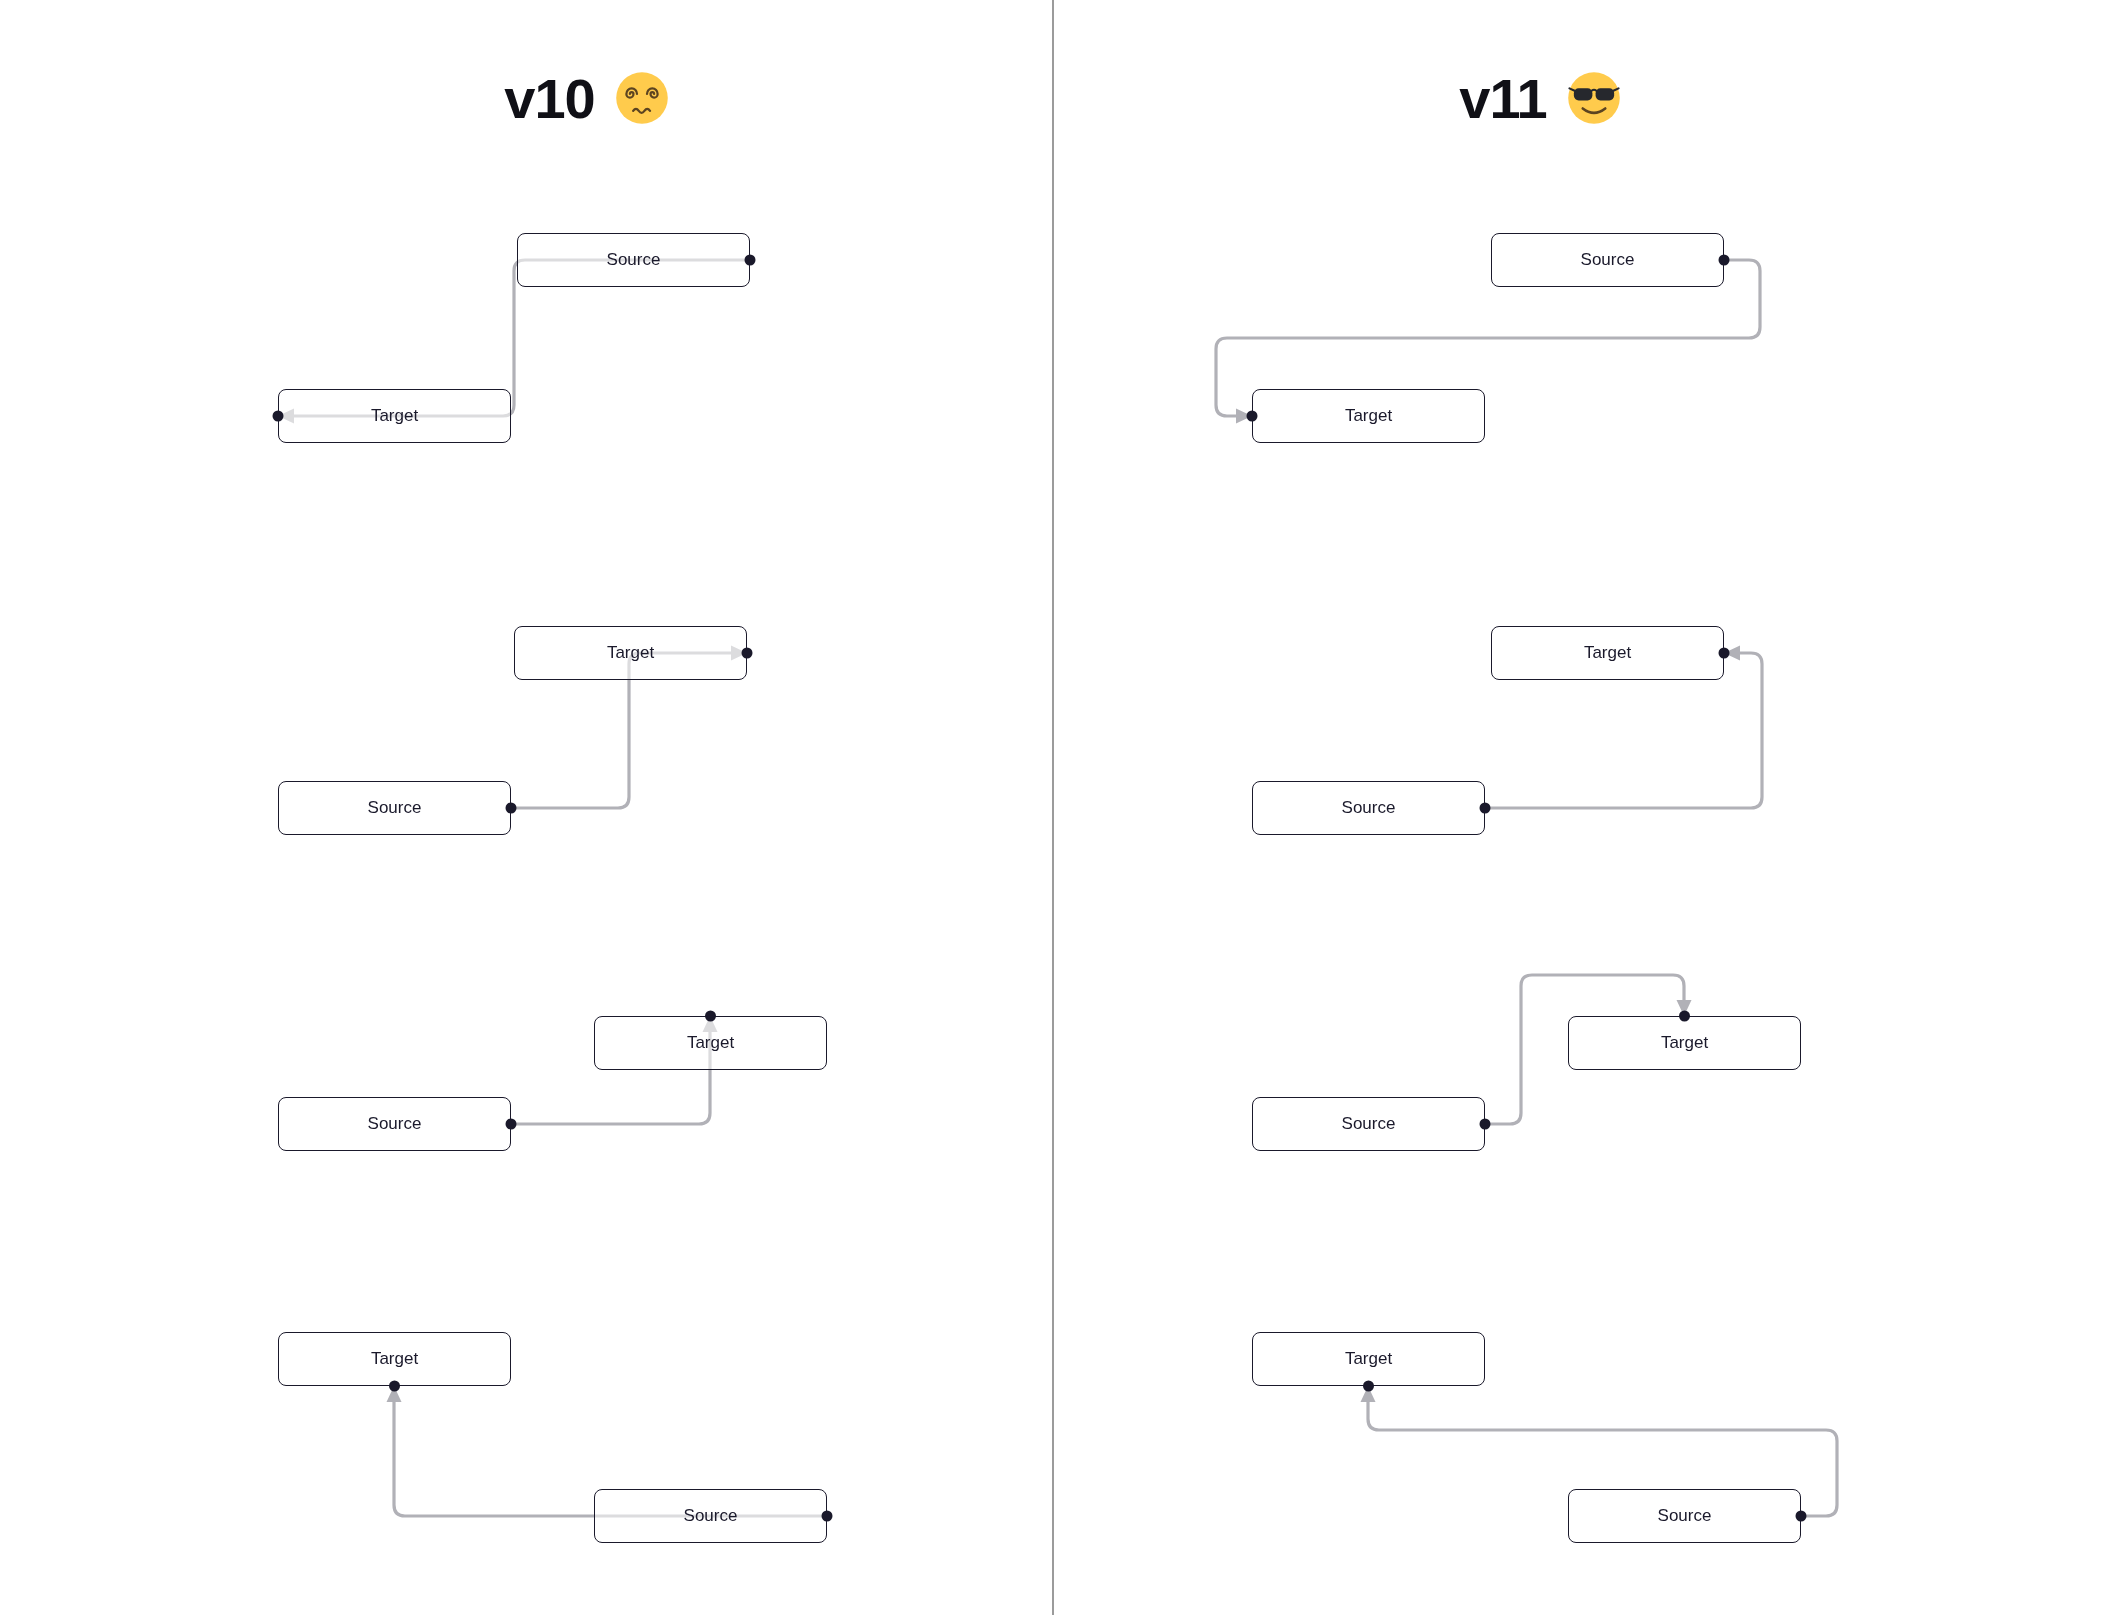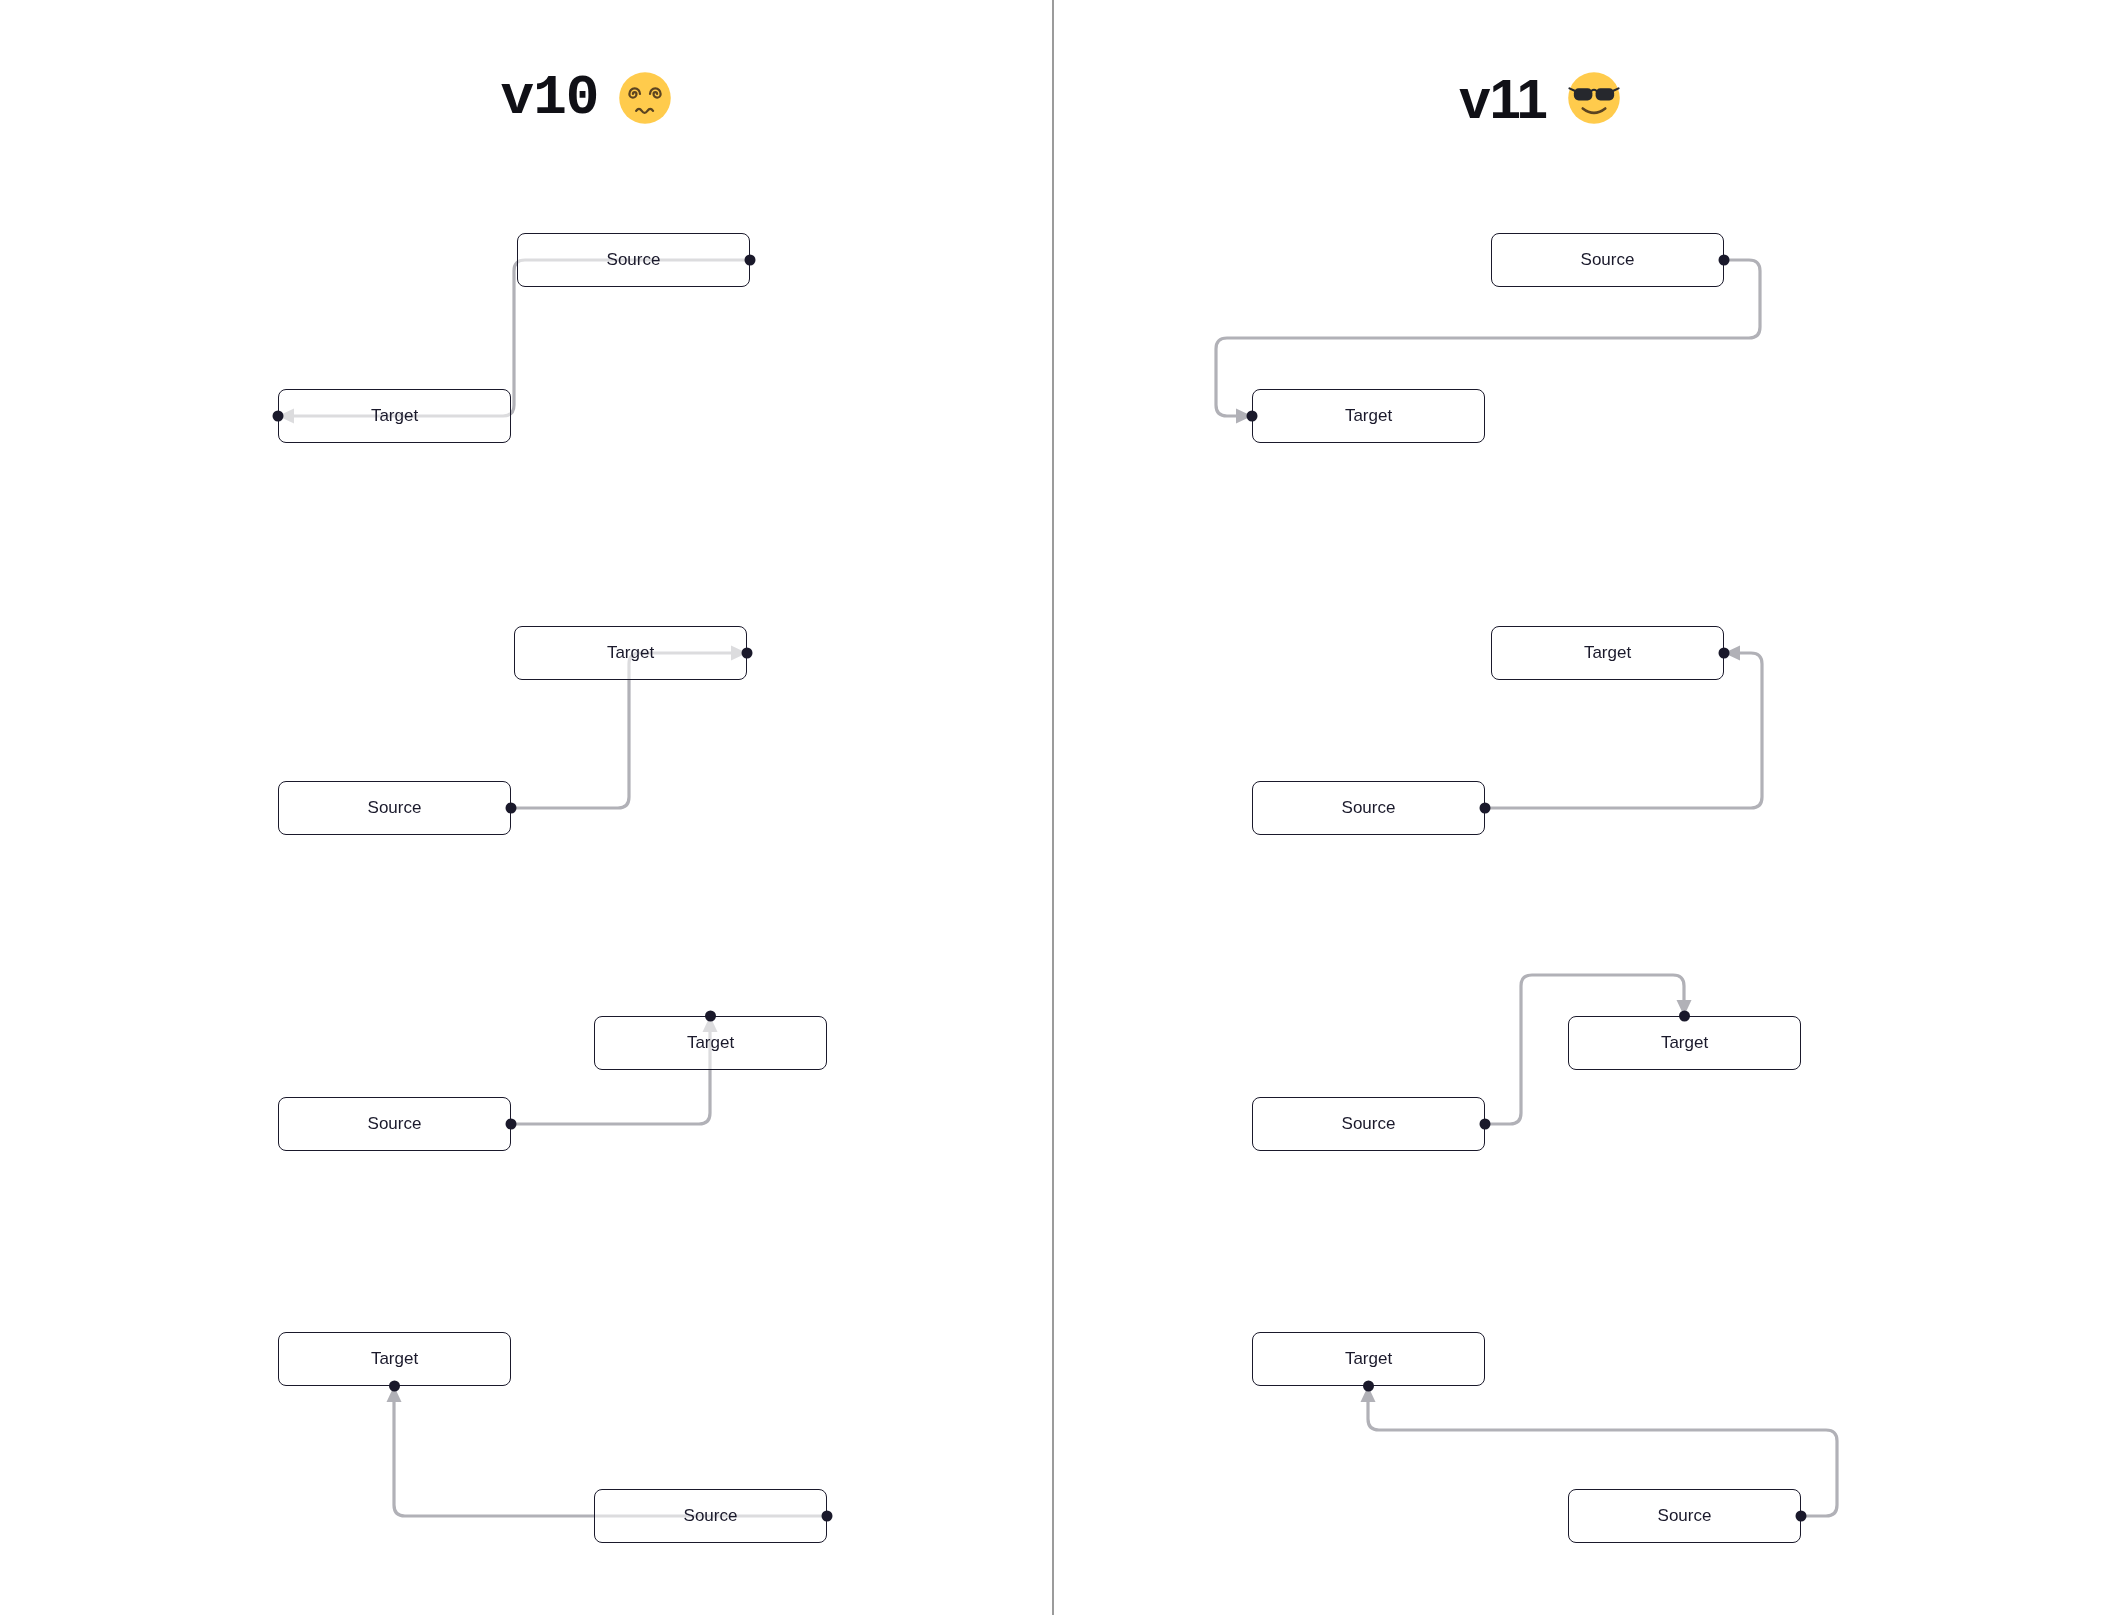--- a/index.html
+++ b/index.html
@@ -43,21 +43,21 @@
     font-size:17px;color:#1a192b;
   }
 </style>
 </head>
 <body>
 
 <div id="canvas" style="width: 2102px; height: 1615px;">
 
   <div class="divider" style="left: 1052px; background: rgb(155, 155, 155);"></div>
 
-  <div class="panel-title" id="title-v10" style="left: 0px; width: 1175px; font-family: Liberation Mono, monospace;">
+  <div class="panel-title" id="title-v10" style="left: 0px; width: 1175px;">
     <span class="title-text" style="color: rgb(16, 16, 22);">v10</span>
     <svg class="emoji" role="img" width="58" height="58" viewBox="0 0 72 72" aria-label="😵‍💫">
       <circle cx="36" cy="36" r="32" fill="#ffcb4c"></circle>
       <g fill="none" stroke="#5c4420" stroke-width="2.8" stroke-linecap="round">
         <path d="M21 31a2.2 2.2 0 1 1 4.4 0a4.4 4.6 0 1 1 -8.8 0a6.6 7 0 1 1 13.2 0"></path>
         <path d="M51 31a2.2 2.2 0 1 0 -4.4 0a4.4 4.6 0 1 0 8.8 0a6.6 7 0 1 0 -13.2 0"></path>
         <path d="M25 52q3.5 -5 7 0t7 0t7 0"></path>
       </g>
     </svg>
   </div>

